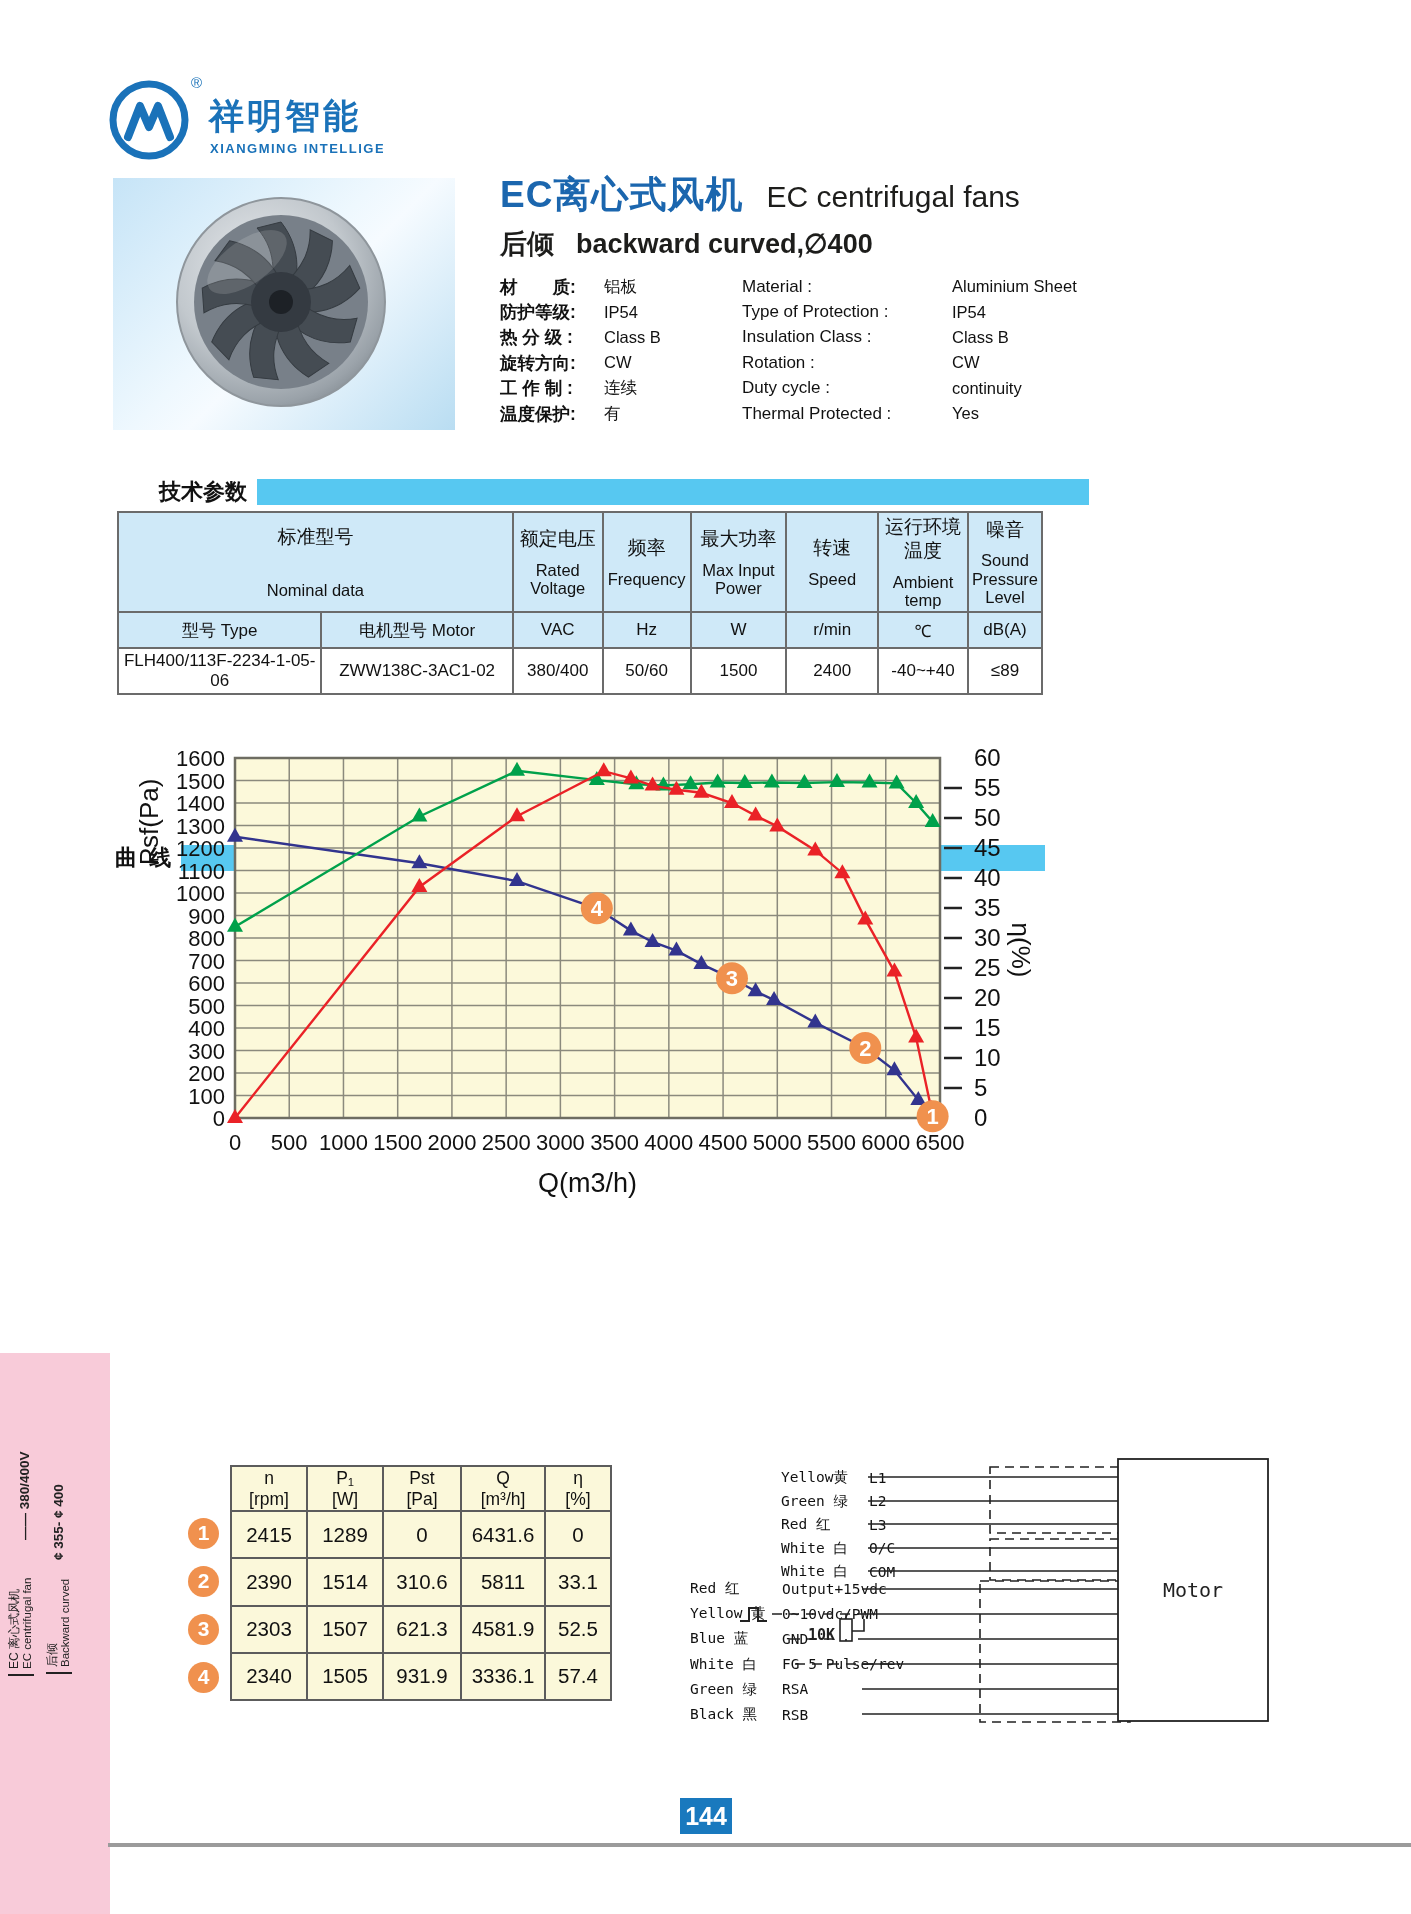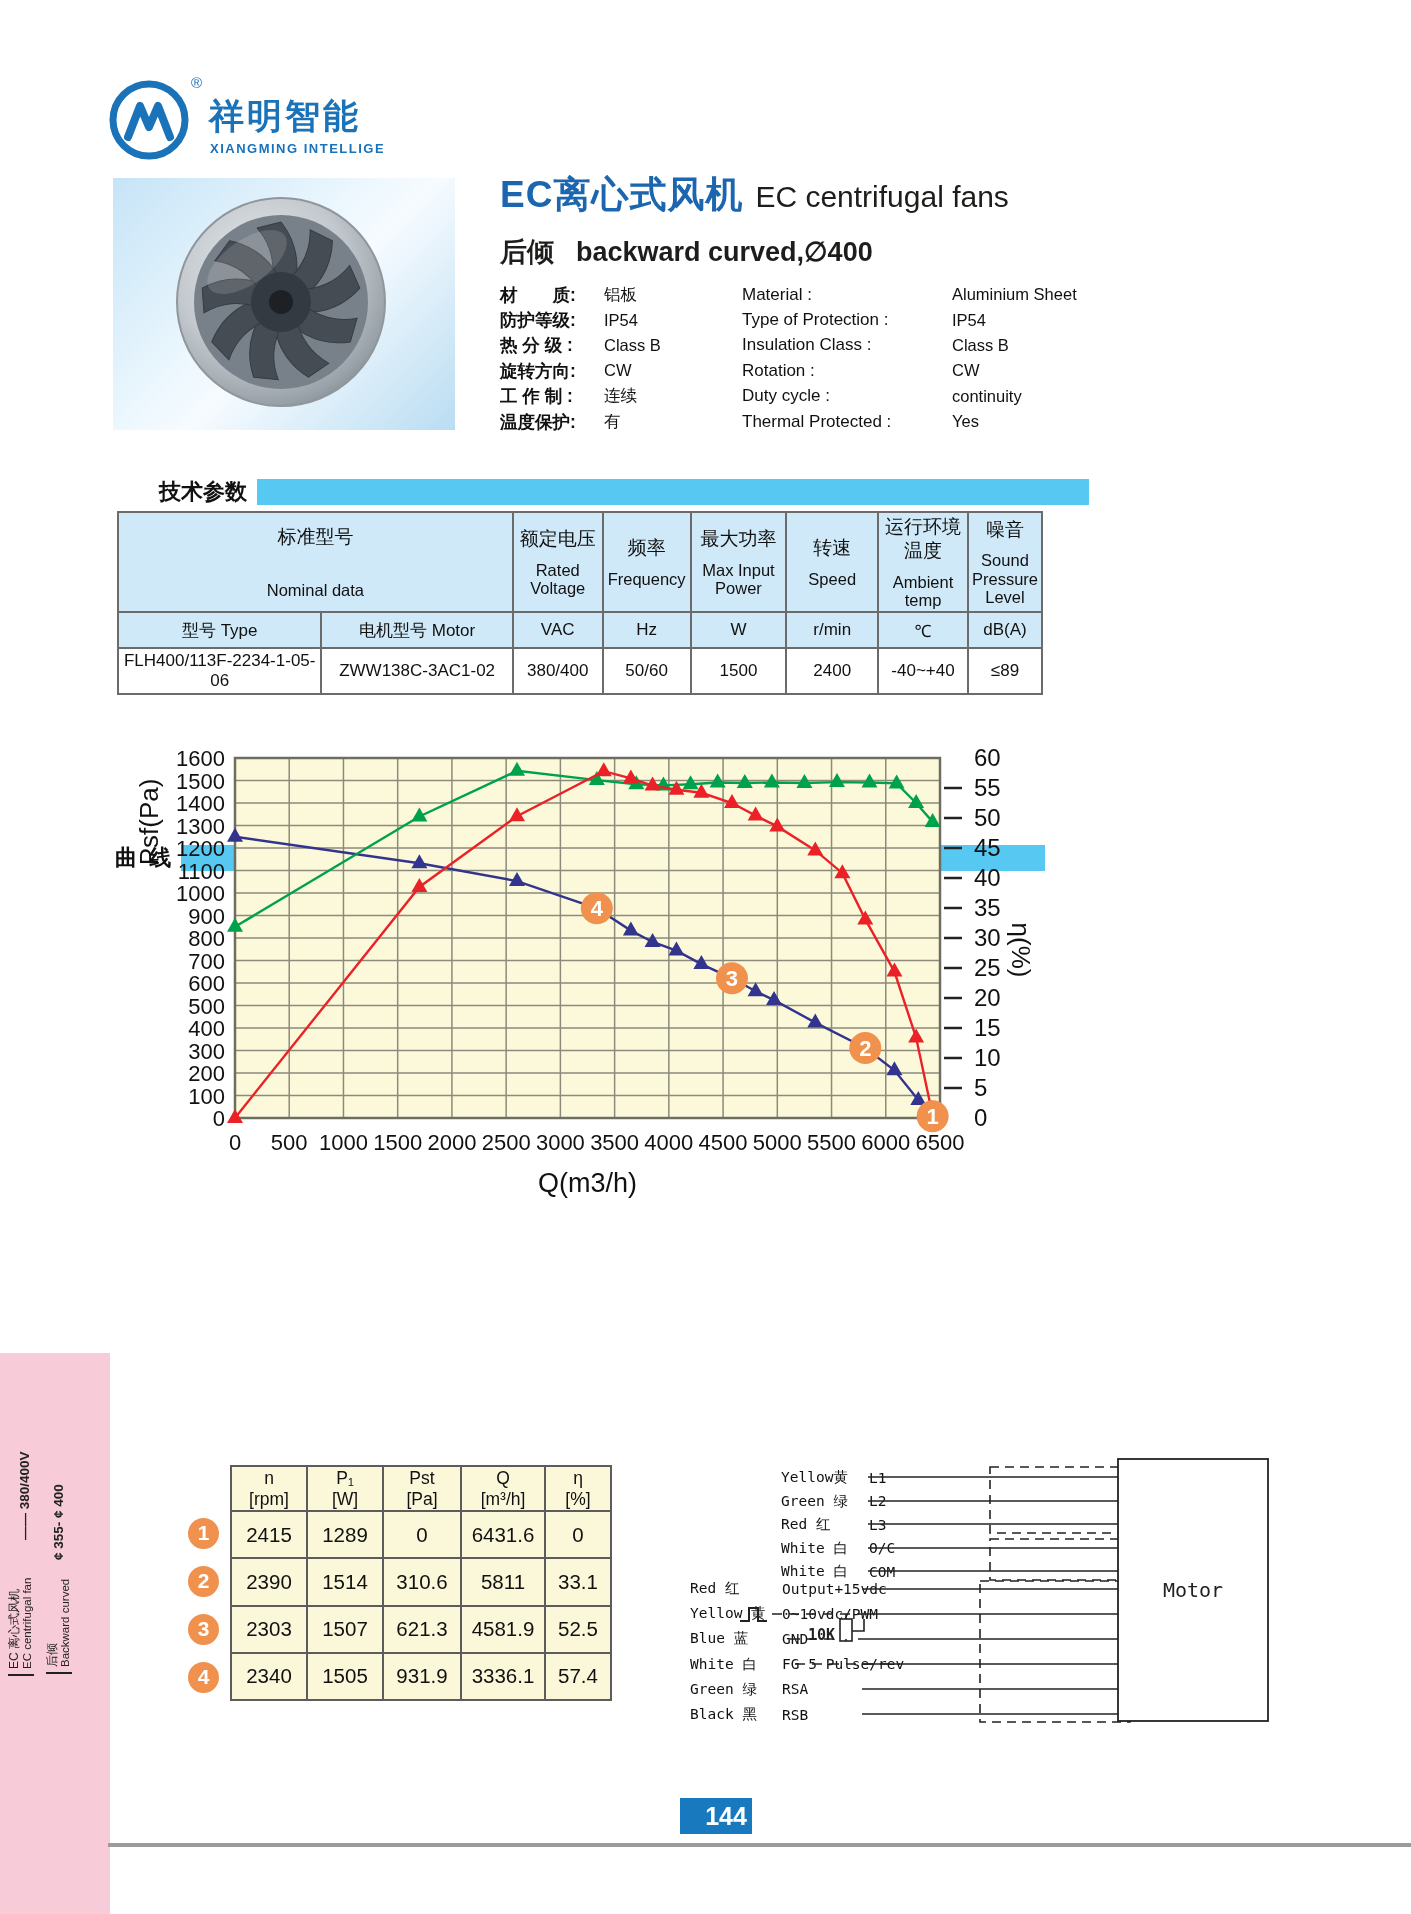--- a/index.html
+++ b/index.html
@@ -6,22 +6,22 @@
   #page{position:relative;width:1411px;height:1914px;background:#fff;overflow:hidden;
         font-family:"Liberation Sans",sans-serif;color:#111;}
   
   #logo{position:absolute;left:103px;top:70px;width:280px;height:96px;}
   
   #photo{position:absolute;left:113px;top:178px;width:342px;height:252px;
          background:linear-gradient(135deg,#c6e4f7 0%,#eef8fe 45%,#f6fbff 55%,#b9ddf2 100%);}
   
   #titleblock{position:absolute;left:500px;top:170px;width:880px;}
   .t-cn{font-size:37px;font-weight:bold;color:#1b66ae;letter-spacing:1px;text-align:right;}
-  .t-en{font-size:30px;color:#1d1d1b;margin-left:12px;}
-  #subtitle{margin-top:14px;font-size:27px;font-weight:bold;color:#1d1d1b;}
+  .t-en{font-size:30px;color:#1d1d1b;margin-left:23px;}
+  #subtitle{margin-top:6px;font-size:27px;font-weight:bold;color:#1d1d1b;}
   #subtitle .gap{display:inline-block;width:22px;}
   #specs{margin-top:12px;}
   .spec-row{display:flex;height:25.4px;align-items:center;font-size:16.5px;}
   .sl-cn{width:104px;font-weight:bold;white-space:pre;font-size:17.5px;}
   .sv-cn{width:138px;}
   .sl-en{width:210px;font-weight:normal;font-size:17px;}
   .sv-en{}
   
   .sec{position:absolute;left:115px;width:930px;display:flex;align-items:center;}
   .sec .st{font-size:22px;font-weight:bold;white-space:pre;}
@@ -60,21 +60,21 @@
   
   #sidebar{position:absolute;left:0;top:1353px;width:110px;height:561px;background:#f8cbd9;}
   .vtext{position:absolute;transform-origin:0 0;transform:rotate(-90deg) translateX(-100%);
          white-space:nowrap;color:#222;}
   .vbar{border-left:2px solid #222;padding-left:5px;}
   .v-line-cn{font-size:12px;line-height:13px;}
   .v-line-en{font-size:11.5px;line-height:13px;}
   .v-big{font-size:13.5px;font-weight:bold;}
   
   #pagenum{position:absolute;left:680px;top:1798px;width:52px;height:36px;background:#1979be;
-           color:#fff;font-size:25px;font-weight:bold;display:flex;align-items:center;justify-content:center;padding-left:20px;}
+           color:#fff;font-size:25px;font-weight:bold;display:flex;align-items:center;justify-content:center;}
   #footrule{position:absolute;left:108px;top:1843px;width:1303px;height:4px;background:#9b9b9b;}
 </style>
 </head>
 <body>
 
 <div id="page">
 
   <svg id="logo" viewBox="0 0 280 96">
     <g>
       <circle cx="46" cy="50" r="36" fill="none" stroke="#1a72b9" stroke-width="7"></circle>

